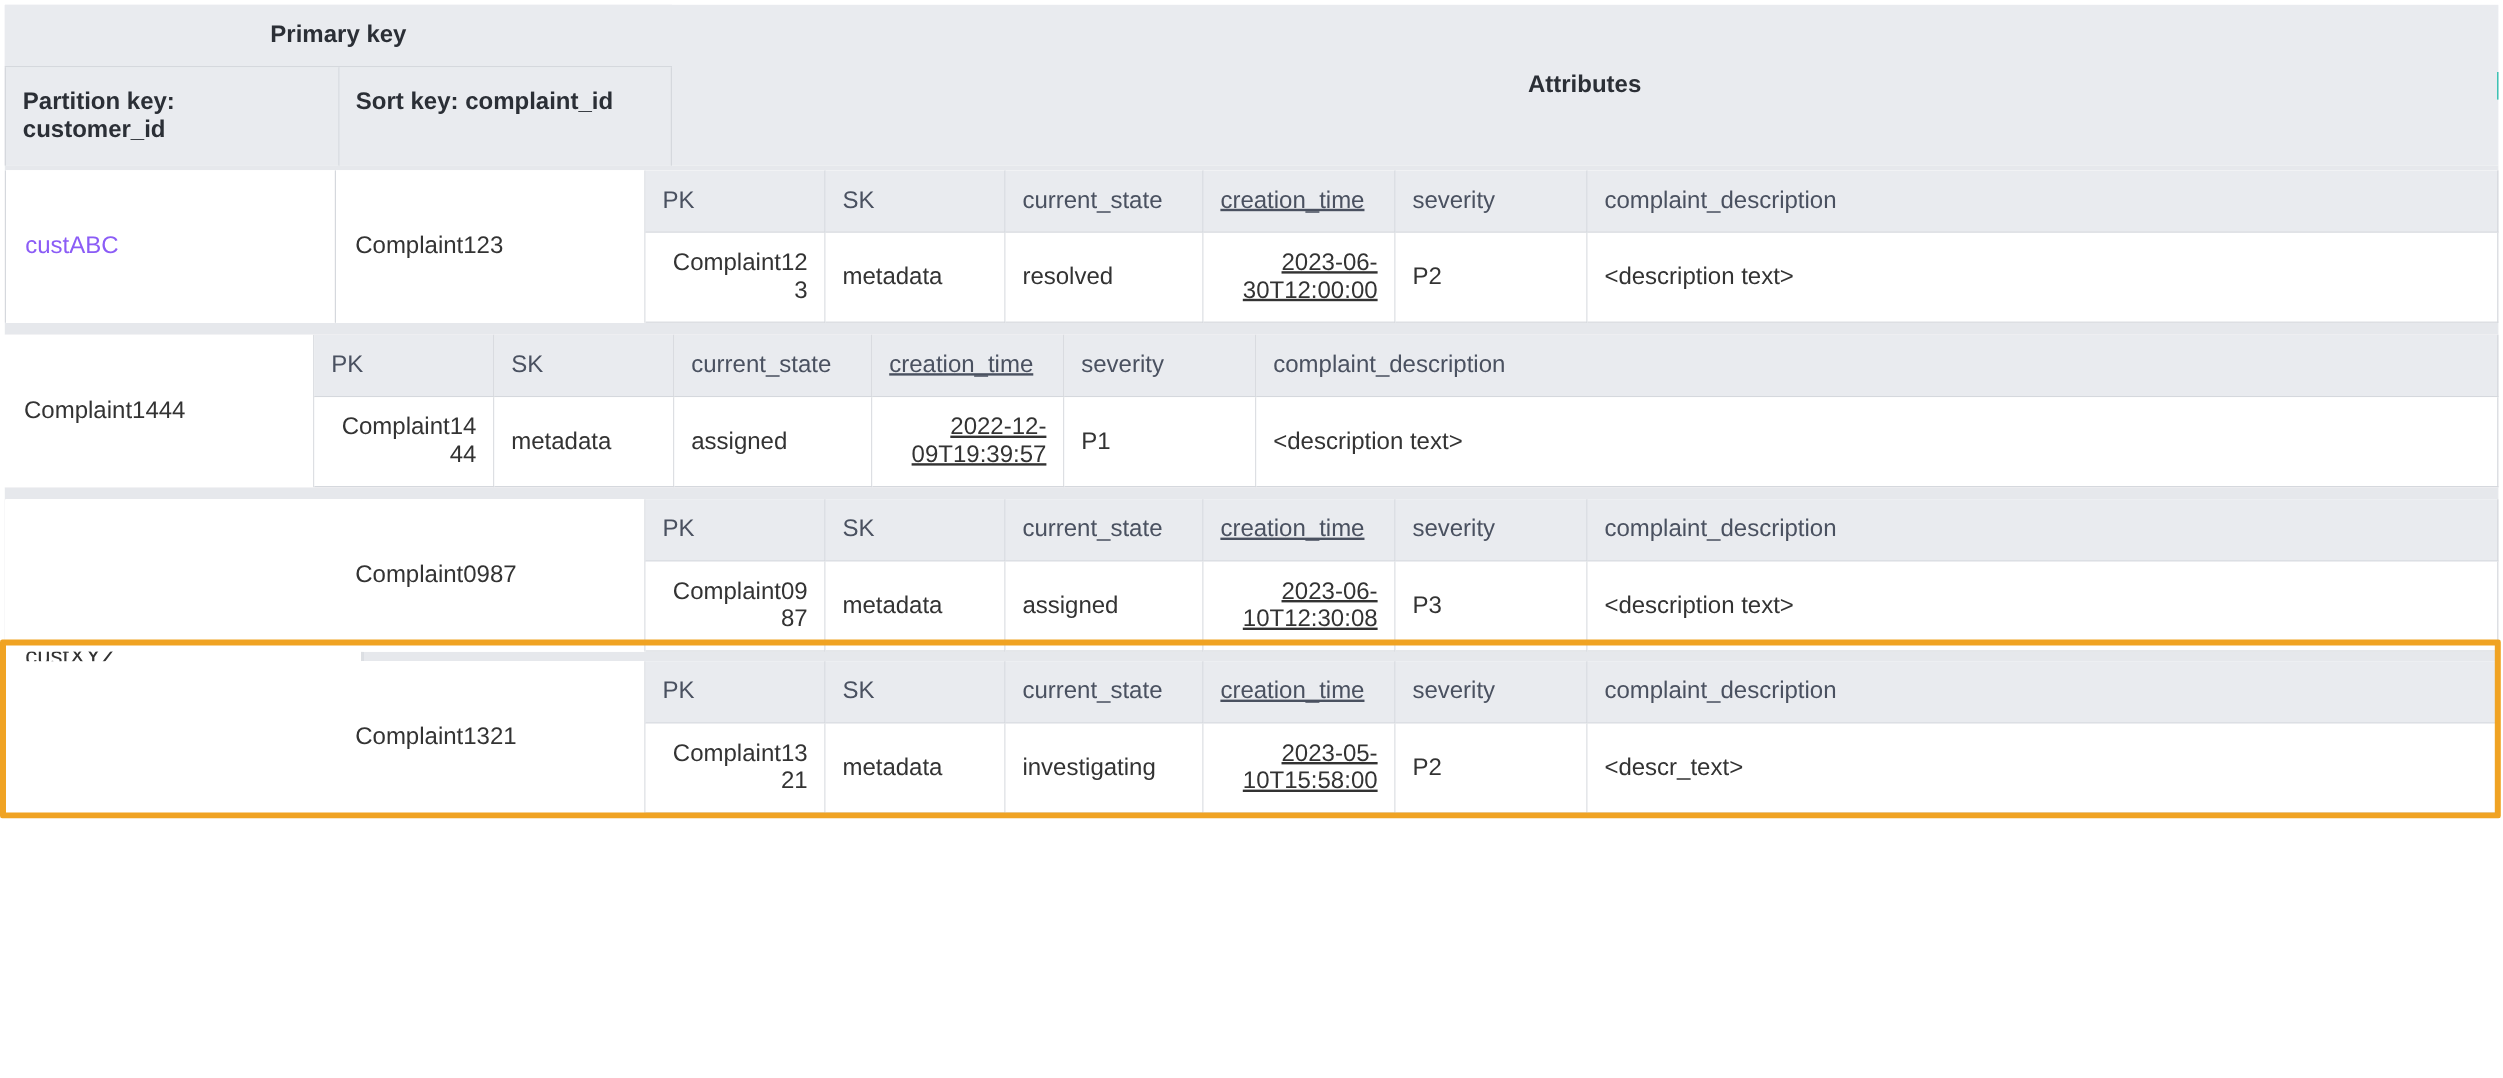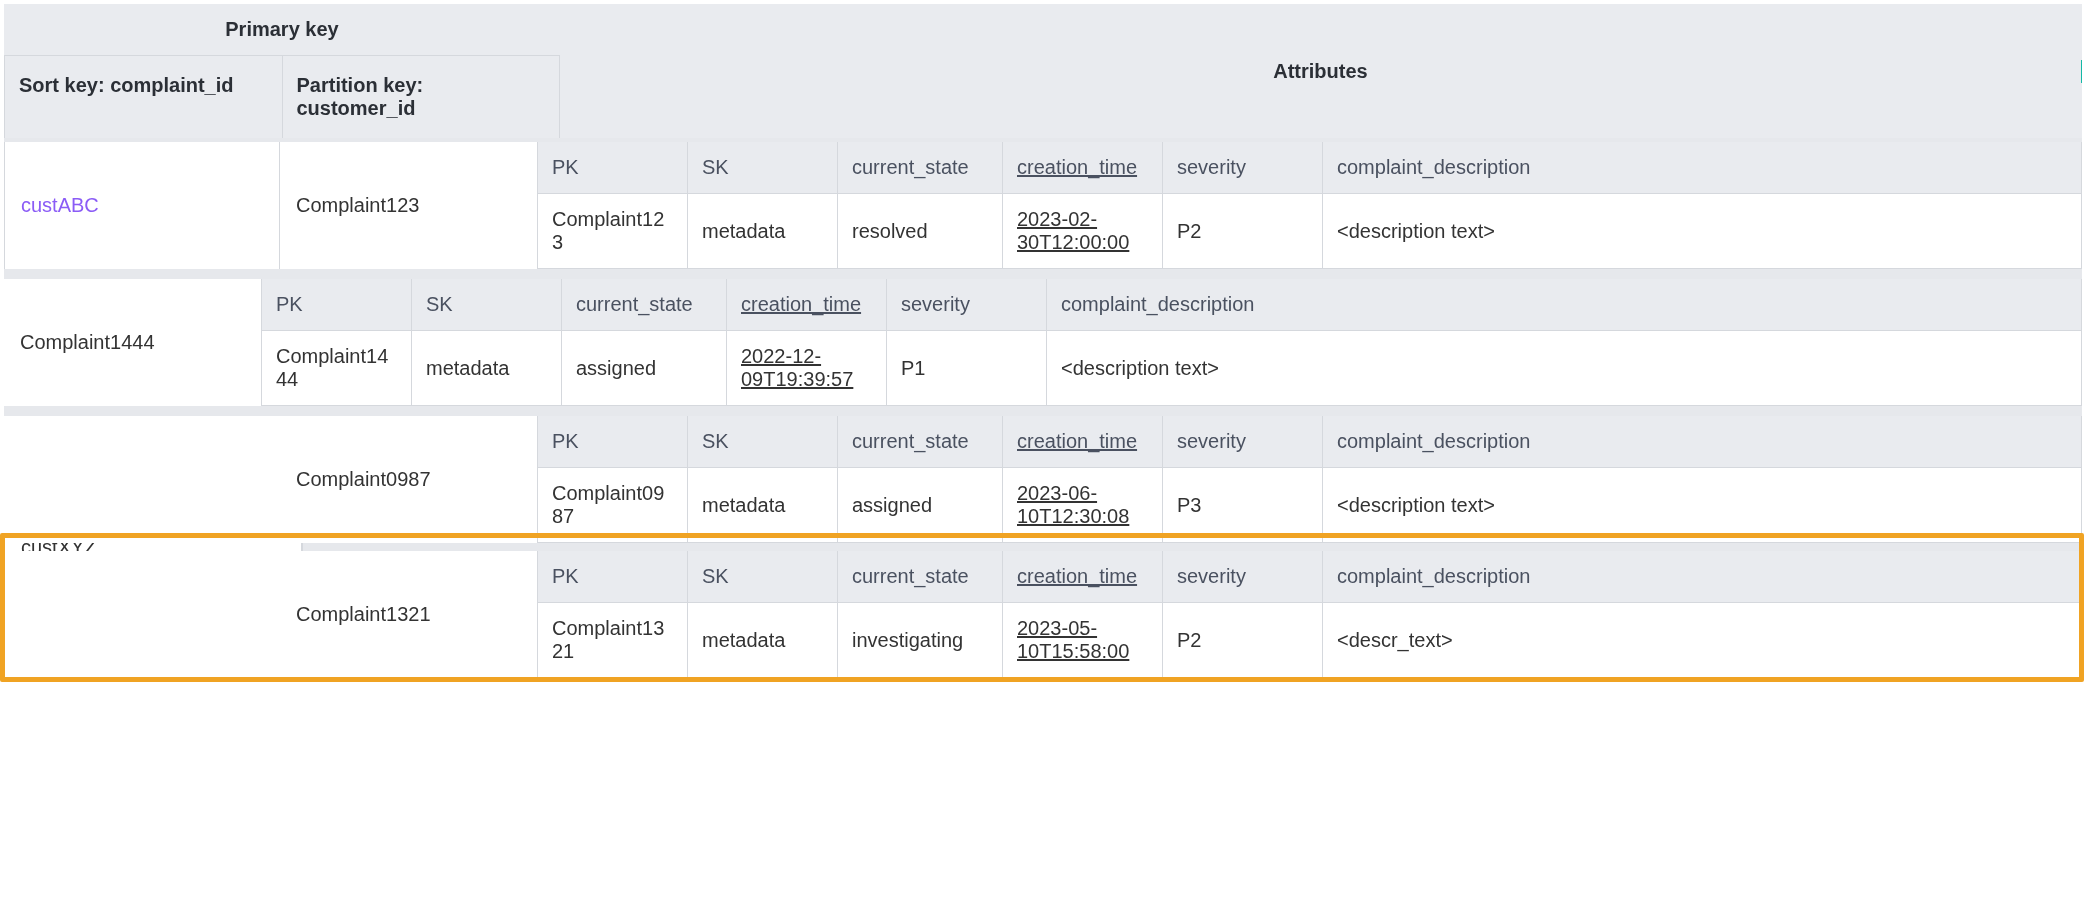--- a/index.html
+++ b/index.html
@@ -62,21 +62,21 @@
 .sk-cell {
   width: 258px;
   flex-shrink: 0;
   display: flex;
   align-items: center;
   padding: 0 16px;
   border-right: 1px solid #d5d8dd;
   background: #fff;
   color: #333;
 }
-.attr-block { flex: 1; display: flex; flex-direction: column; }
+.attr-block { flex: 1; display: flex; flex-direction: column; text-align: right; }
 .attr-row { display: flex; }
 .attr-row.header .attr-cell {
   background: #e9ebef;
   color: #4a5160;
 }
 .attr-cell {
   padding: 14px 14px;
   border-right: 1px solid #d5d8dd;
   border-bottom: 1px solid #d5d8dd;
   background: #fff;
@@ -120,22 +120,22 @@
 </style>
 </head>
 <body>
 
 <div class="table-wrap">
 
   <div class="header-row">
     <div class="pk-header-block">
       <div class="pk-header-top">Primary key</div>
       <div class="pk-header-bottom">
+        <div class="pk-header-col">Partition key: customer_id</div>
         <div class="pk-header-col">Sort key: complaint_id</div>
-        <div class="pk-header-col">Partition key: customer_id</div>
       </div>
     </div>
     <div class="attr-header-block">Attributes</div>
   </div>
 
   <div class="spacer-thin"></div>
 
   <div class="row-group">
     <div class="pk-cell">custABC</div>
     <div class="sk-cell">Complaint123</div>
@@ -145,21 +145,21 @@
         <div class="attr-cell col-sk">SK</div>
         <div class="attr-cell col-state">current_state</div>
         <div class="attr-cell col-time">creation_time</div>
         <div class="attr-cell col-sev">severity</div>
         <div class="attr-cell col-desc">complaint_description</div>
       </div>
       <div class="attr-row">
         <div class="attr-cell col-pk">Complaint123</div>
         <div class="attr-cell col-sk">metadata</div>
         <div class="attr-cell col-state">resolved</div>
-        <div class="attr-cell col-time">2023-02-30T12:00:00</div>
+        <div class="attr-cell col-time">2023-06-30T12:00:00</div>
         <div class="attr-cell col-sev">P2</div>
         <div class="attr-cell col-desc">&lt;description text&gt;</div>
       </div>
     </div>
   </div>
 
   <div class="big-gap"></div>
 
   <div class="row-group">
     <div class="sk-cell">Complaint1444</div>

